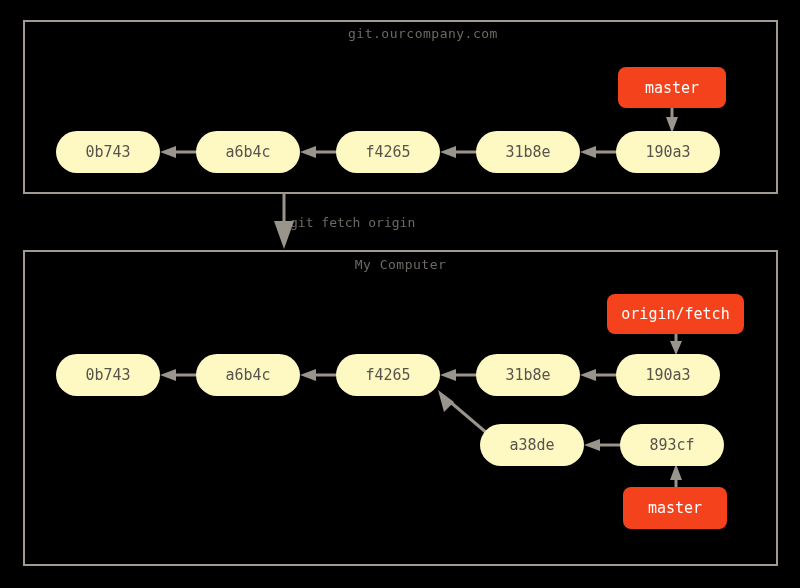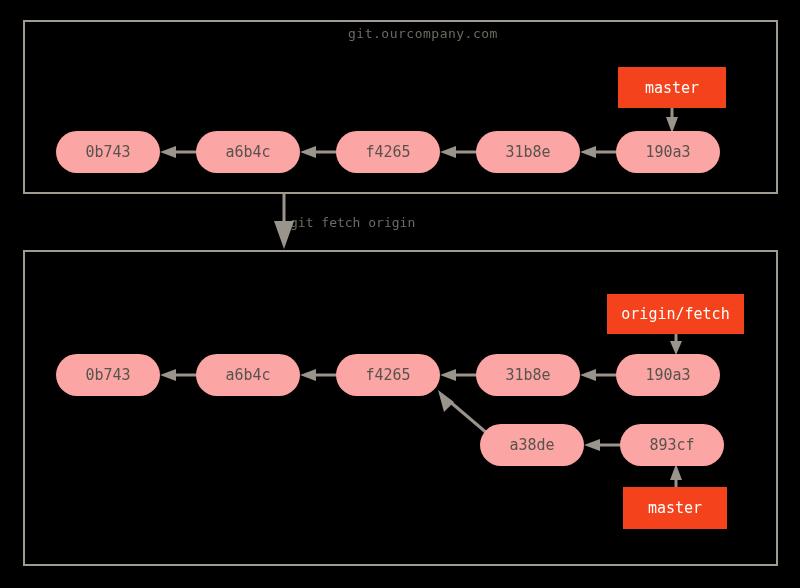--- a/index.html
+++ b/index.html
@@ -32,41 +32,42 @@
     letter-spacing: 0.5px;
     white-space: nowrap;
   }
 
   
   .commit {
     position: absolute;
     width: 104px;
     height: 42px;
     border-radius: 21px;
-    background: #fca5a5;
+    background: #fef9c3;
     color: #57534d;
     font-size: 15px;
     display: flex;
     align-items: center;
     justify-content: center;
     box-sizing: border-box;
     z-index: 3;
   }
 
   
   .branch {
     position: absolute;
     background: #f4431c;
     color: #ffffff;
     font-size: 15px;
     display: flex;
     align-items: center;
     justify-content: center;
     box-sizing: border-box;
     z-index: 3;
+    border-radius: 8px;
   }
 
   
   .conn {
     position: absolute;
     z-index: 2;
     overflow: visible;
   }
   .conn line, .conn polyline {
     stroke: #9a958c;
@@ -122,20 +123,21 @@
     <polygon points="10,26 4,10 16,10"></polygon>
   </svg>
 
   <svg class="conn" style="left:270px; top:193px;" width="30" height="58">
     <line x1="14" y1="0" x2="14" y2="30"></line>
     <polygon points="14,56 4,28 24,28"></polygon>
   </svg>
   <div class="step-label" style="left:290px; top:215px;">git fetch origin</div>
 
   <div class="panel" style="left:23px; top:250px; width:755px; height:316px;"></div>
+  <div class="panel-title" style="left:23px; top:257px; width:755px;">My Computer</div>
 
   <div class="commit" style="left:56px; top:354px;">0b743</div>
   <div class="commit" style="left:196px; top:354px;">a6b4c</div>
   <div class="commit" style="left:336px; top:354px;">f4265</div>
   <div class="commit" style="left:476px; top:354px;">31b8e</div>
   <div class="commit" style="left:616px; top:354px;">190a3</div>
 
   <div class="commit" style="left:480px; top:424px;">a38de</div>
   <div class="commit" style="left:620px; top:424px;">893cf</div>
 

